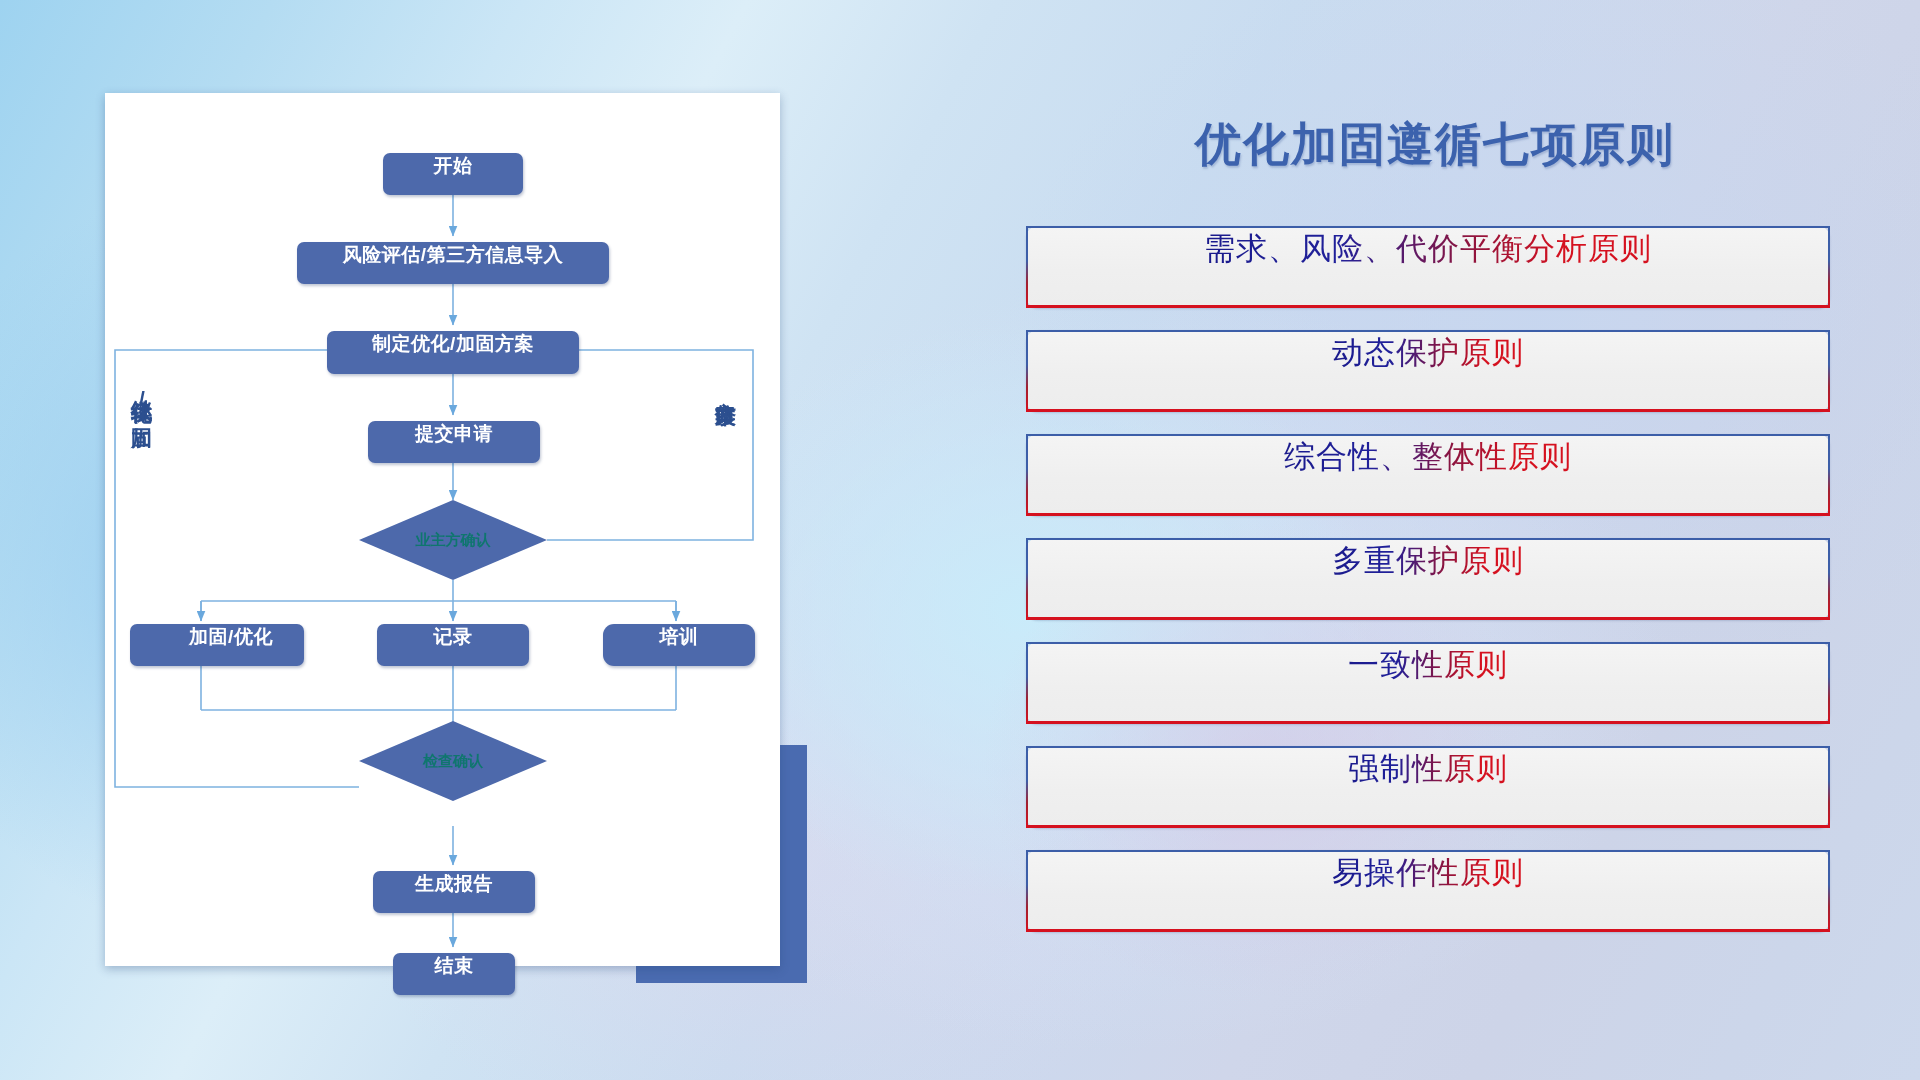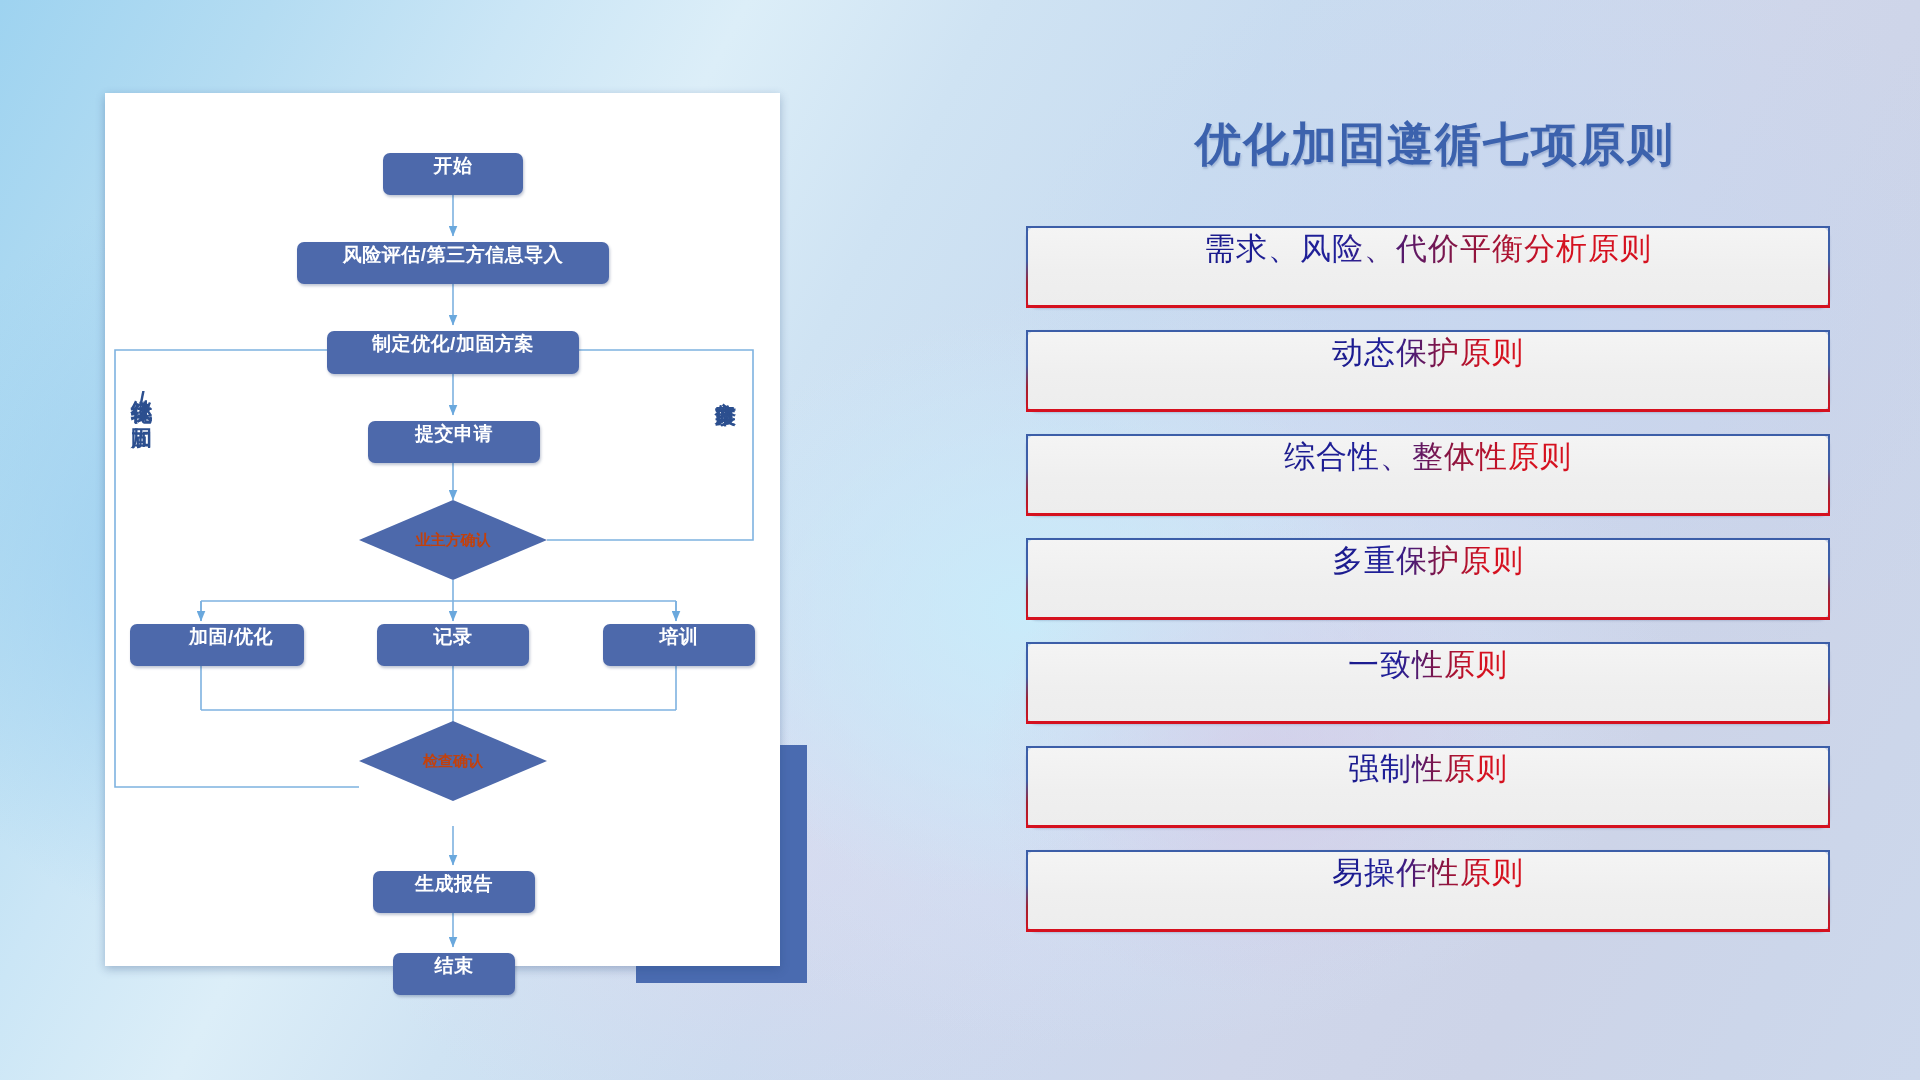--- a/index.html
+++ b/index.html
@@ -93,21 +93,21 @@
     font-weight: bold;
     letter-spacing: 0.5px;
     box-shadow: 1px 2px 3px rgba(30,50,100,0.28);
     white-space: nowrap;
   }
   .node-diamond {
     position: absolute;
     display: flex;
     align-items: center;
     justify-content: center;
-    color: #c2410c;
+    color: #0f766e;
     font-weight: bold;
     white-space: nowrap;
   }
   .node-diamond .dia-shape {
     position: absolute;
     left: 0; top: 0;
     width: 100%; height: 100%;
     background: #4d69ab;
     clip-path: polygon(50% 0%, 100% 50%, 50% 100%, 0% 50%);
   }
@@ -262,21 +262,21 @@
     </div>
 
     <div class="node-box" style="left:25px; top:531px; width:146px; height:42px; font-size:19px;padding-left:28px;">
       <span>加固/优化</span>
     </div>
 
     <div class="node-box" style="left:272px; top:531px; width:152px; height:42px; font-size:19px;">
       <span>记录</span>
     </div>
 
-    <div class="node-box" style="left:498px; top:531px; width:152px; height:42px; font-size:19px;">
+    <div class="node-box" style="left:498px; top:531px; width:152px; height:42px; font-size:19px;border-radius:11px;">
       <span>培训</span>
     </div>
 
     <div class="node-diamond" style="left:254px; top:628px; width:188px; height:80px; font-size:15px;">
       <span class="dia-shape"></span>
       <span class="dia-label">检查确认</span>
     </div>
 
     <div class="node-box" style="left:268px; top:778px; width:162px; height:42px; font-size:19px;">
       <span>生成报告</span>

